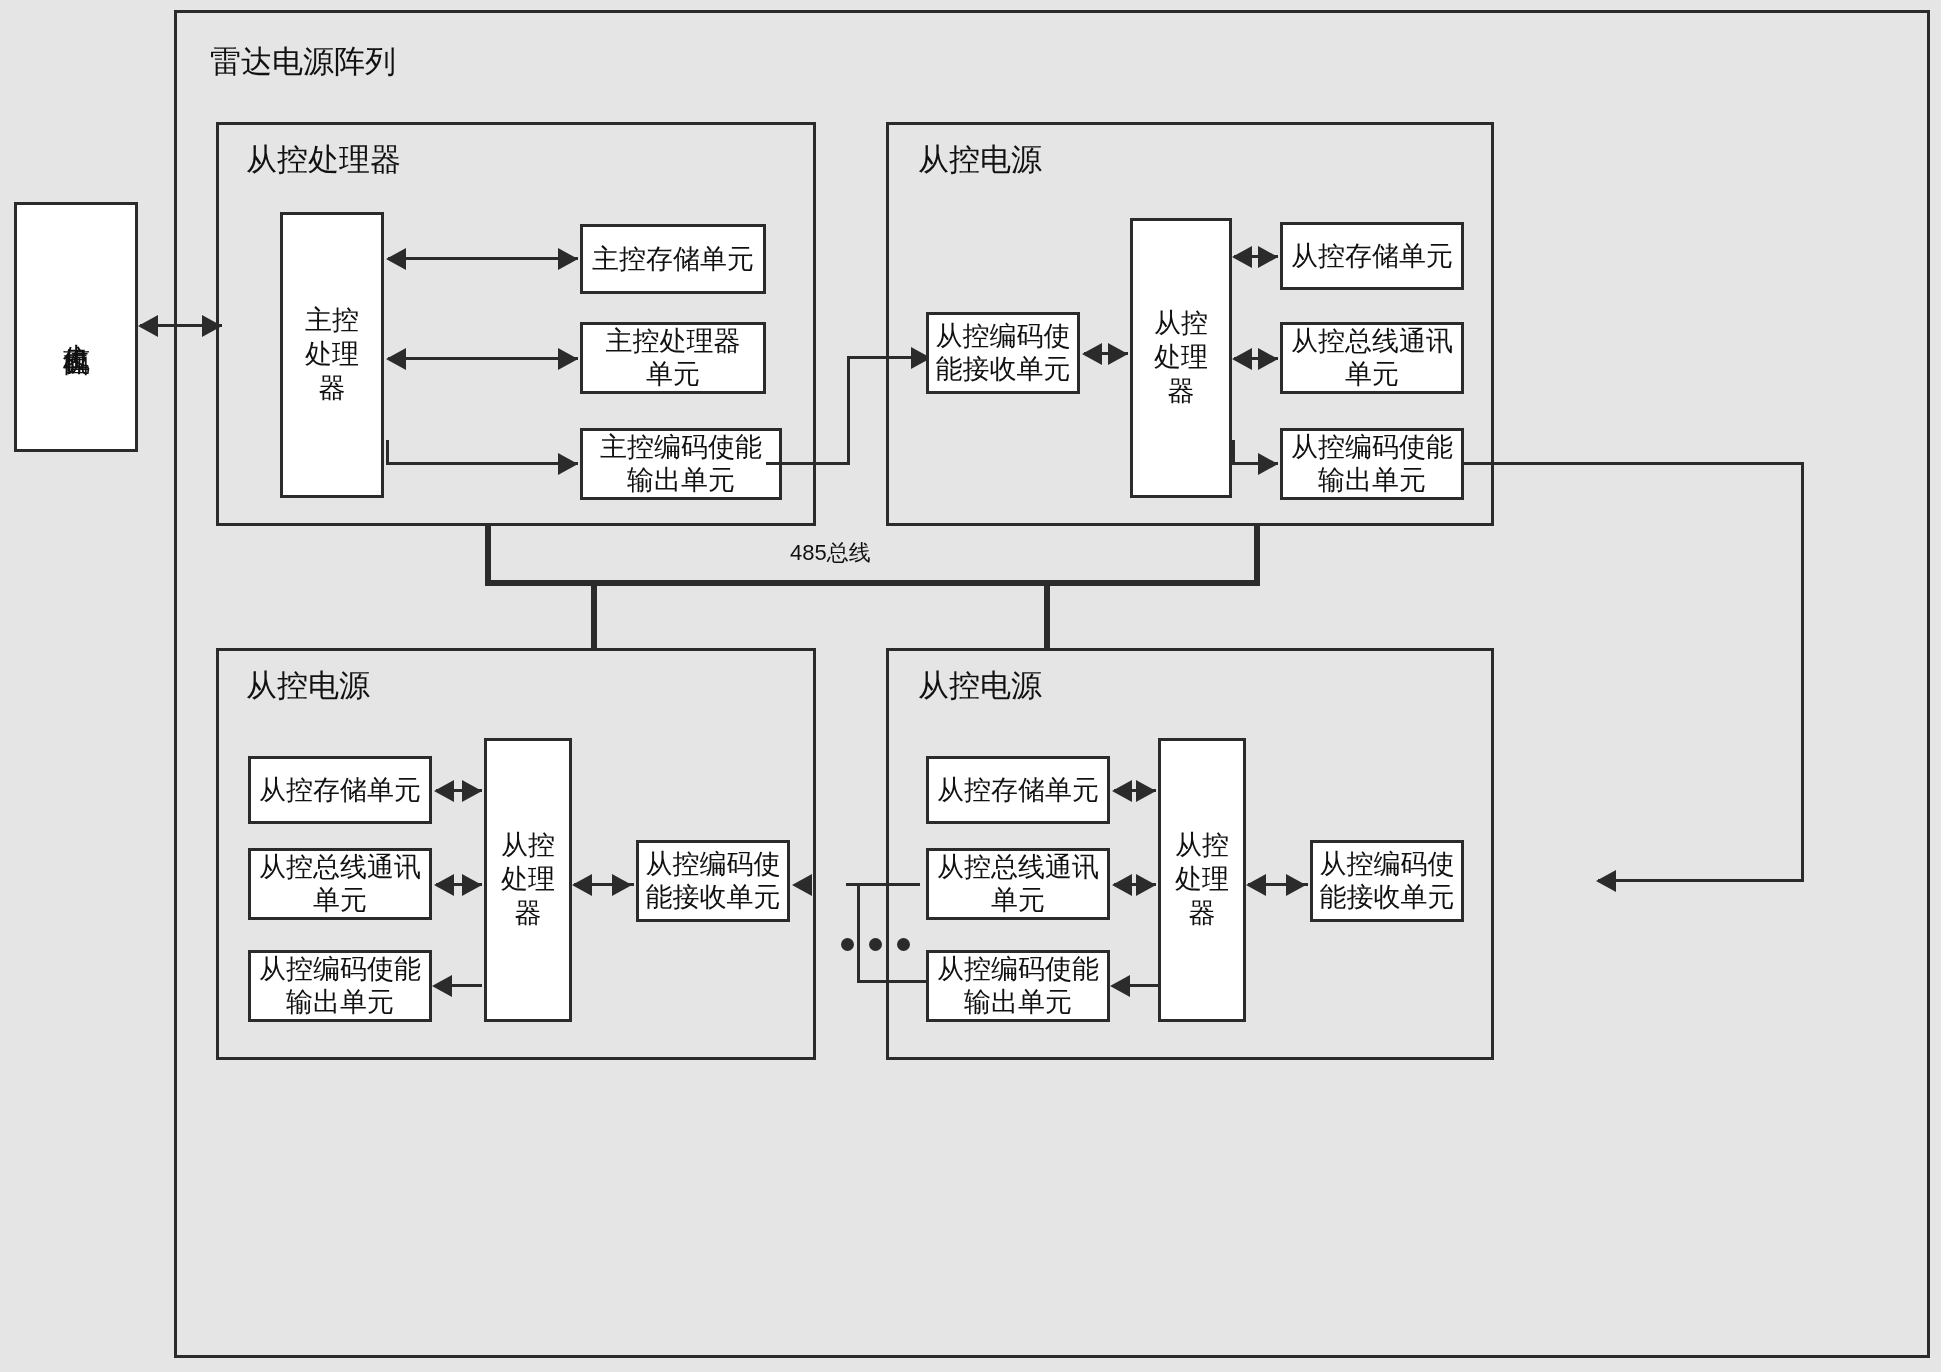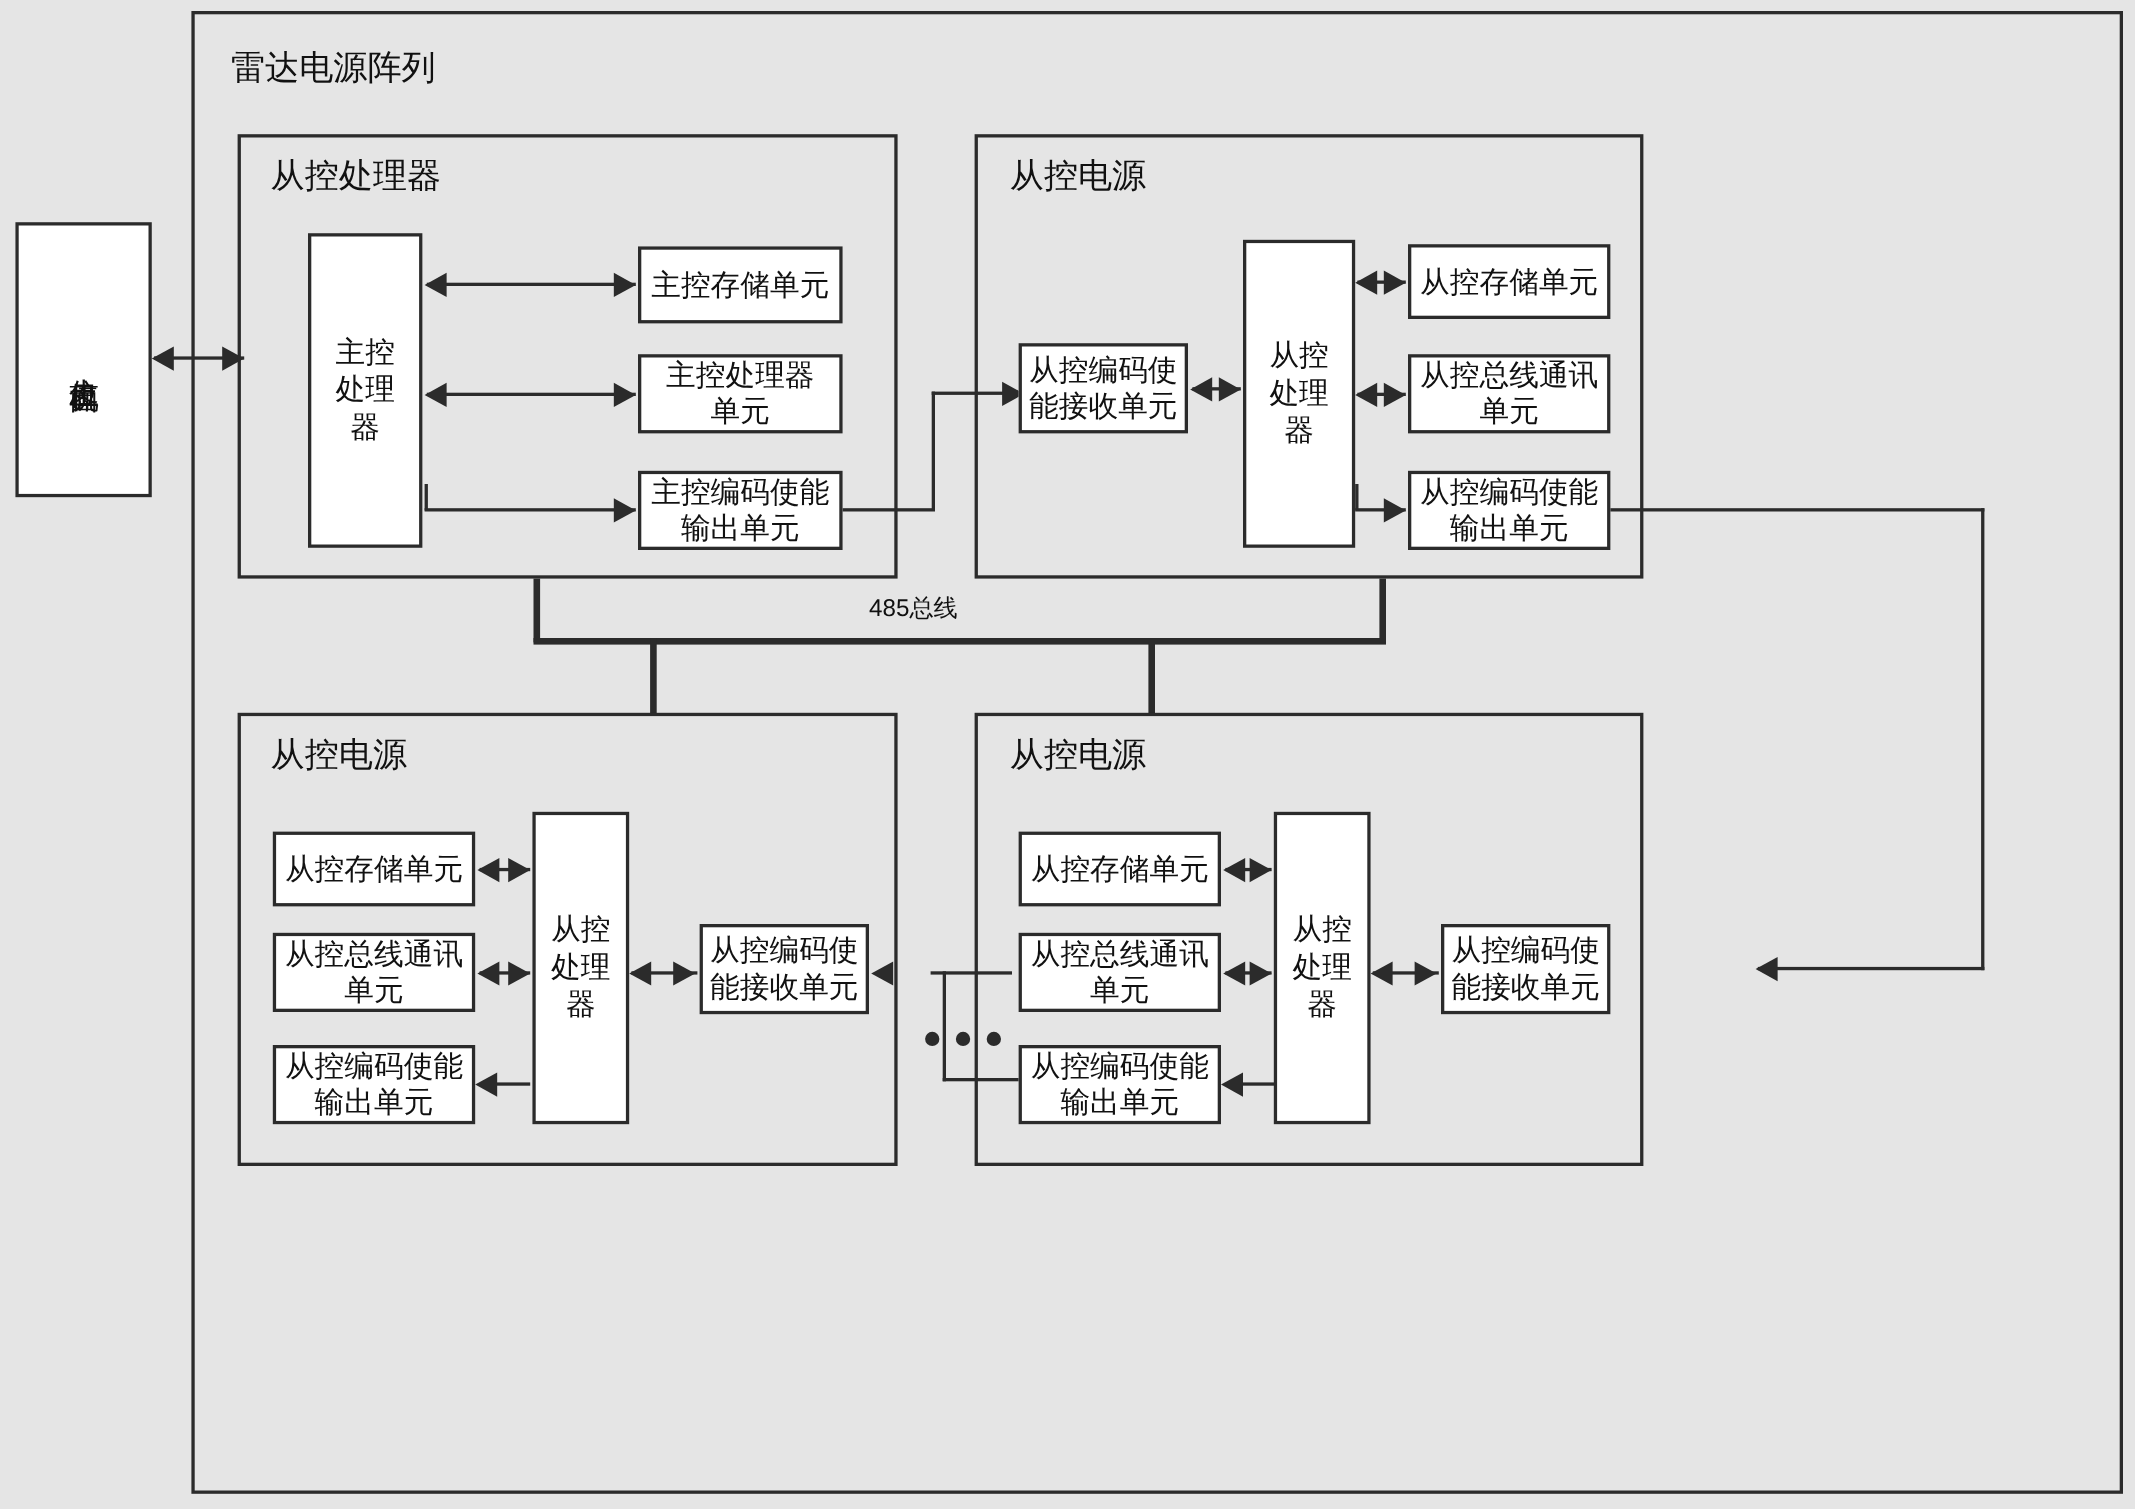--- a/index.html
+++ b/index.html
@@ -76,21 +76,21 @@
   <div class="ar ar-r" style="left:558px;top:248px;"></div>
 
   <div class="abs unit" style="left:580px;top:322px;width:186px;height:72px;flex-direction:column;">
     <span>主控处理器</span>
     <span>单元</span>
   </div>
   <div class="ln h" style="left:388px;top:357px;width:190px;"></div>
   <div class="ar ar-l" style="left:386px;top:348px;"></div>
   <div class="ar ar-r" style="left:558px;top:348px;"></div>
 
-  <div class="abs unit" style="left:580px;top:428px;width:186px;height:72px;flex-direction:column;">
+  <div class="abs unit" style="left:580px;top:428px;width:202px;height:72px;flex-direction:column;">
     <span>主控编码使能</span>
     <span>输出单元</span>
   </div>
   <div class="ln v" style="left:386px;top:440px;height:24px;"></div>
   <div class="ln h" style="left:386px;top:462px;width:192px;"></div>
   <div class="ar ar-r" style="left:558px;top:453px;"></div>
 
   <div class="ln h" style="left:766px;top:462px;width:84px;"></div>
   <div class="ln v" style="left:847px;top:356px;height:108px;"></div>
   <div class="ln h" style="left:847px;top:356px;width:72px;"></div>

